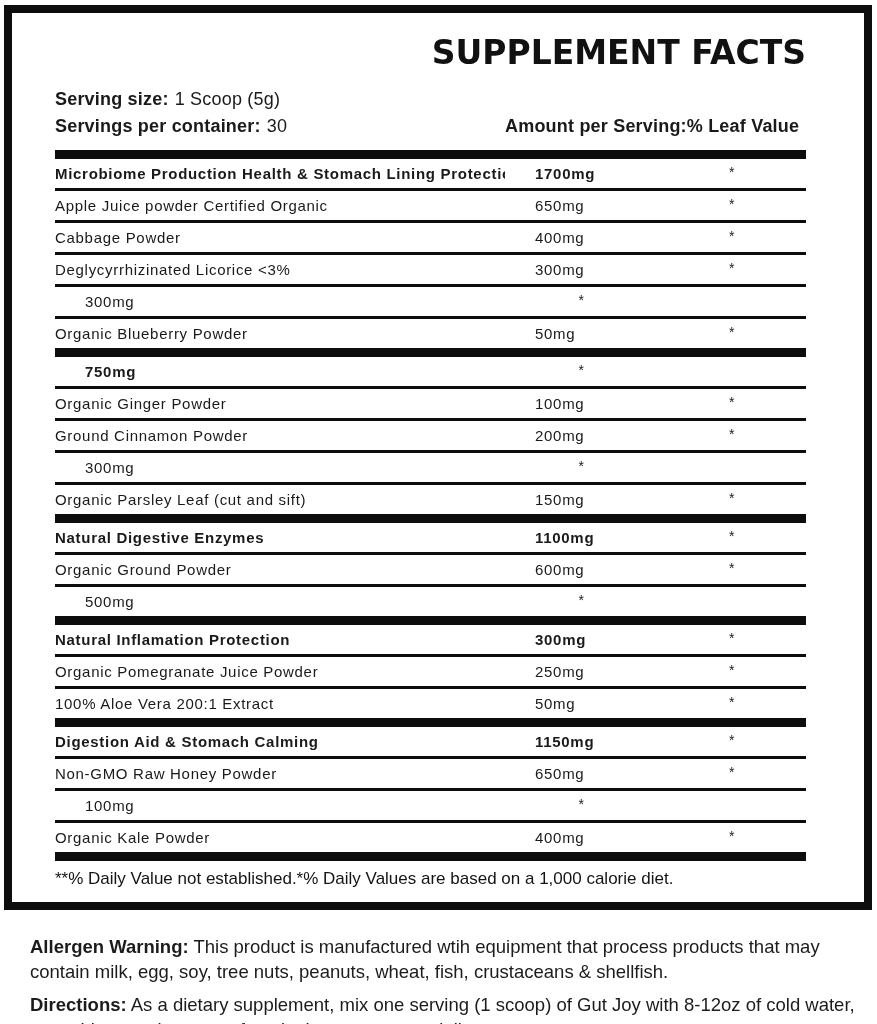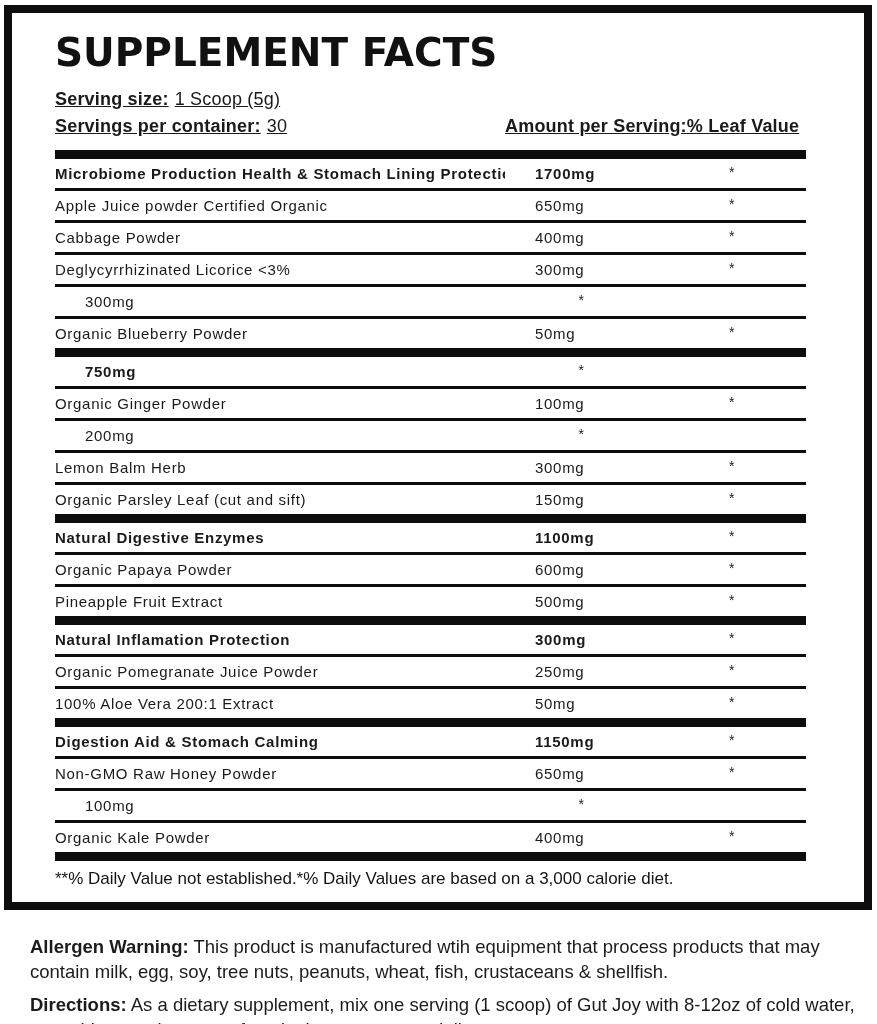--- a/index.html
+++ b/index.html
@@ -23,31 +23,31 @@
     width: 868px;
     height: 905px;
     border: 8px solid #0d0d0d;
     box-sizing: border-box;
     padding: 20px 58px 0 43px;
     background: #ffffff;
   }
   .panel-title {
     margin: 0 0 14px 0;
     font-family: "DejaVu Sans", "Liberation Sans", sans-serif;
-    font-size: 39px;
+    font-size: 33px;
     line-height: 40px;
     font-weight: bold;
     letter-spacing: 0px;
     color: #111111;
+    text-align: right;
   }
   .serving-line {
     font-size: 18px;
     line-height: 24px;
     letter-spacing: 0.2px;
-    text-decoration: underline;
   }
   .b { font-weight: bold; }
   .val { margin-left: 6px; font-weight: normal; }
   .grid {
     display: grid;
     grid-template-columns: 450px 175px 126px;
     align-items: center;
   }
   .header-row {
     margin-top: 2px;
@@ -165,50 +165,49 @@
           <span class="dv">*</span>
         </div>
         <div class="bar thin"></div>
         <div class="row grid">
           <span class="name">Organic Ginger Powder</span>
           <span class="amount">100mg</span>
           <span class="dv">*</span>
         </div>
         <div class="bar thin"></div>
         <div class="row grid">
+          <span class="name">Ground Cinnamon Powder</span>
           <span class="amount">200mg</span>
           <span class="dv">*</span>
         </div>
         <div class="bar thin"></div>
         <div class="row grid">
-          <span class="name">Lemon Balm Herb</span>
           <span class="amount">300mg</span>
           <span class="dv">*</span>
         </div>
         <div class="bar thin"></div>
         <div class="row grid">
           <span class="name">Organic Parsley Leaf (cut and sift)</span>
           <span class="amount">150mg</span>
           <span class="dv">*</span>
         </div>
         <div class="bar thick"></div>
         <div class="row grid bold">
           <span class="name">Natural Digestive Enzymes</span>
           <span class="amount">1100mg</span>
           <span class="dv">*</span>
         </div>
         <div class="bar thin"></div>
         <div class="row grid">
-          <span class="name">Organic Papaya Powder</span>
+          <span class="name">Organic Ground Powder</span>
           <span class="amount">600mg</span>
           <span class="dv">*</span>
         </div>
         <div class="bar thin"></div>
         <div class="row grid">
-          <span class="name">Pineapple Fruit Extract</span>
           <span class="amount">500mg</span>
           <span class="dv">*</span>
         </div>
         <div class="bar thick"></div>
         <div class="row grid bold">
           <span class="name">Natural Inflamation Protection</span>
           <span class="amount">300mg</span>
           <span class="dv">*</span>
         </div>
         <div class="bar thin"></div>
@@ -242,21 +241,21 @@
         </div>
         <div class="bar thin"></div>
         <div class="row grid">
           <span class="name">Organic Kale Powder</span>
           <span class="amount">400mg</span>
           <span class="dv">*</span>
         </div>
       </div>
     <div class="bar thick"></div>
 
-    <div class="footnote">**% Daily Value not established.*% Daily Values are based on a 3,000 calorie diet.</div>
+    <div class="footnote">**% Daily Value not established.*% Daily Values are based on a 1,000 calorie diet.</div>
 
   </div>
 
   <div class="info">
     <p><span class="b">Allergen Warning:</span><span> This product is manufactured wtih equipment that process products that may contain milk, egg, soy, tree nuts, peanuts, wheat, fish, crustaceans &amp; shellfish.</span></p>
     <p><span class="b">Directions:</span><span> As a dietary supplement, mix one serving (1 scoop) of Gut Joy with 8-12oz of cold water, smoothie, protein or your favorite beverage once daily.</span></p>
   </div>
 
 </div>
 

